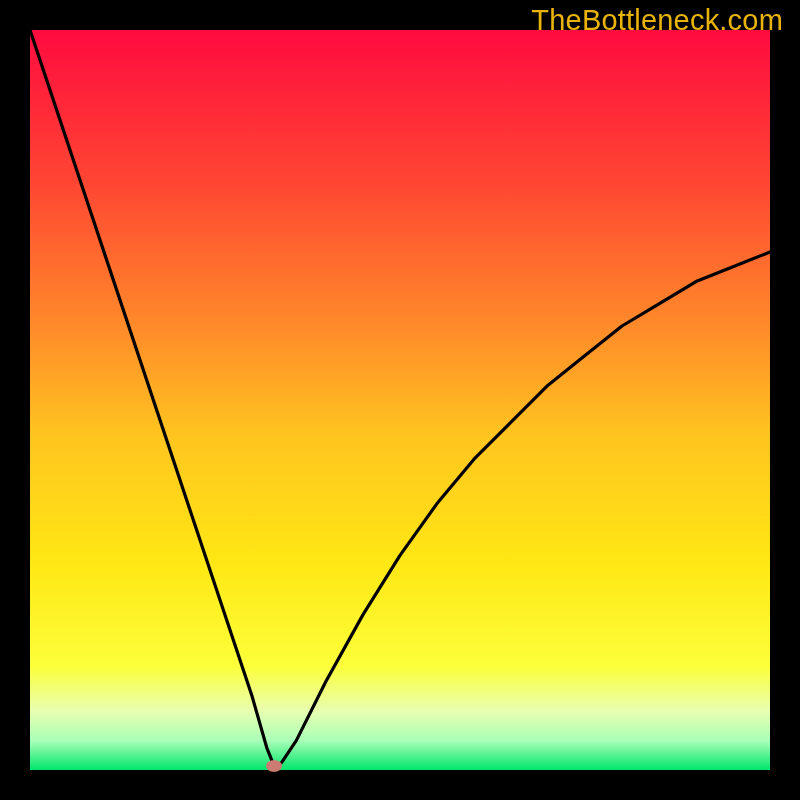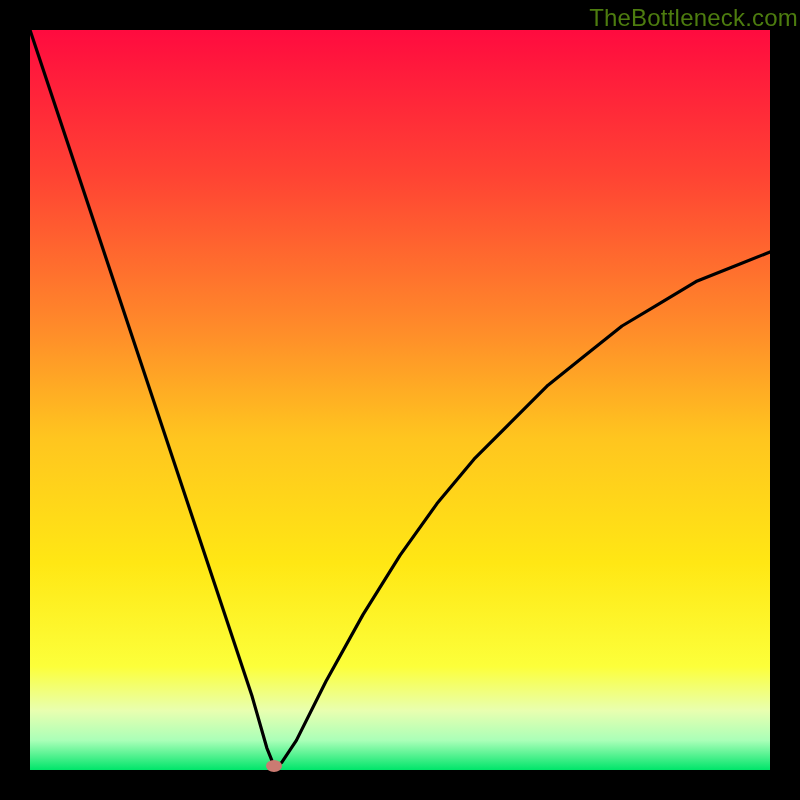--- a/index.html
+++ b/index.html
@@ -19,23 +19,23 @@
     height: 740px;
     box-sizing: border-box;
   }
   .plot-bg {
     position: absolute;
     inset: 0;
   }
   .watermark {
     position: absolute;
     top: 4px;
-    right: 2px;
-    color: #4d7c0f;
-    font-size: 24px;
+    right: 17px;
+    color: #eab308;
+    font-size: 29px;
     font-weight: 500;
     letter-spacing: 0.2px;
   }
   svg.curve {
     position: absolute;
     inset: 0;
   }
   .dot {
     position: absolute;
     width: 16px;

